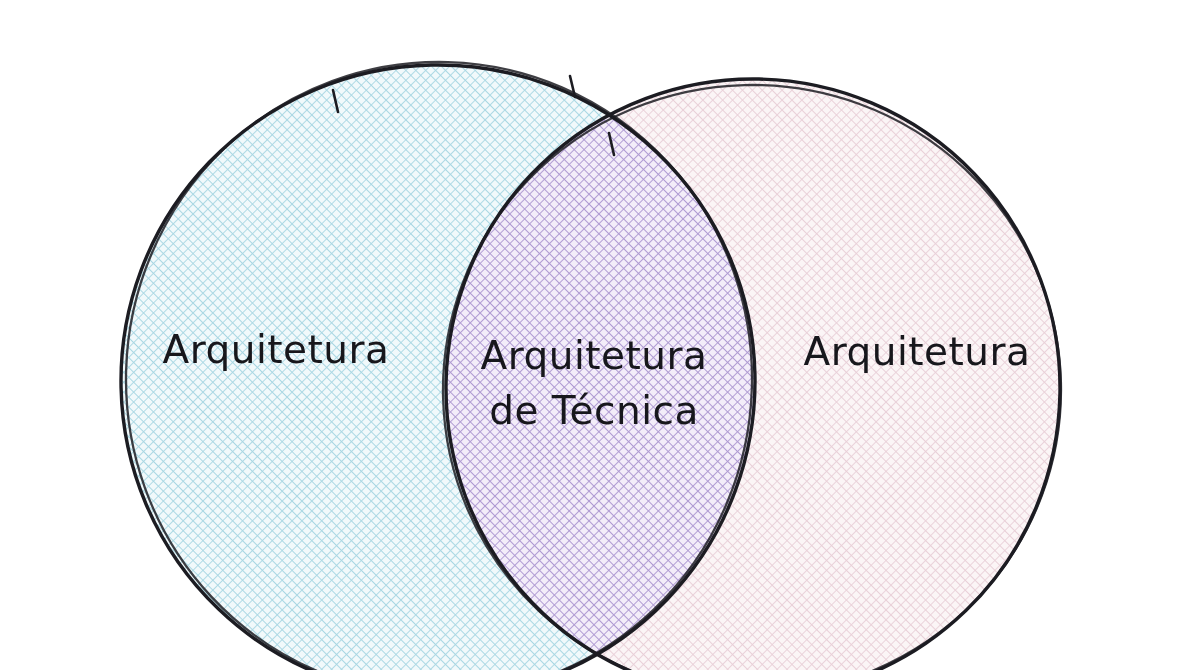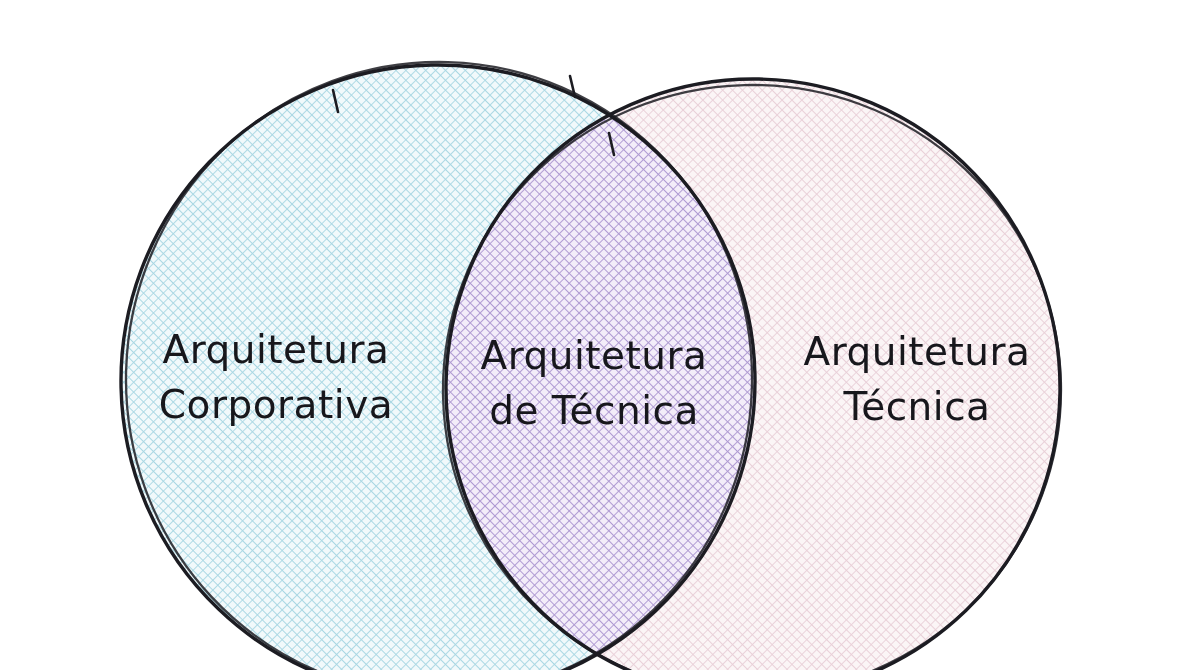--- a/index.html
+++ b/index.html
@@ -75,26 +75,24 @@
       <ellipse cx="753" cy="348" rx="307" ry="309" stroke-width="3.4" transform="rotate(1.1 753 348)"></ellipse>
       <ellipse cx="752" cy="350" rx="309" ry="305" stroke-width="2.3" opacity="0.85" transform="rotate(-1.4 752 350)"></ellipse>
       <path d="M333 50 L338 72" stroke-width="2.6"></path>
       <path d="M570 36 L575 57" stroke-width="2.6"></path>
       <path d="M609 93 L614 115" stroke-width="2.6"></path>
     </g>
   </svg>
 
   <div class="venn-label label-left">
     <span>Arquitetura</span>
-    <span>Corporativa</span>
   </div>
 
   <div class="venn-label label-middle">
     <span>Arquitetura</span>
     <span>de Técnica</span>
   </div>
 
   <div class="venn-label label-right">
     <span>Arquitetura</span>
-    <span>Técnica</span>
   </div>
 
 </div>
 
 </body></html>

